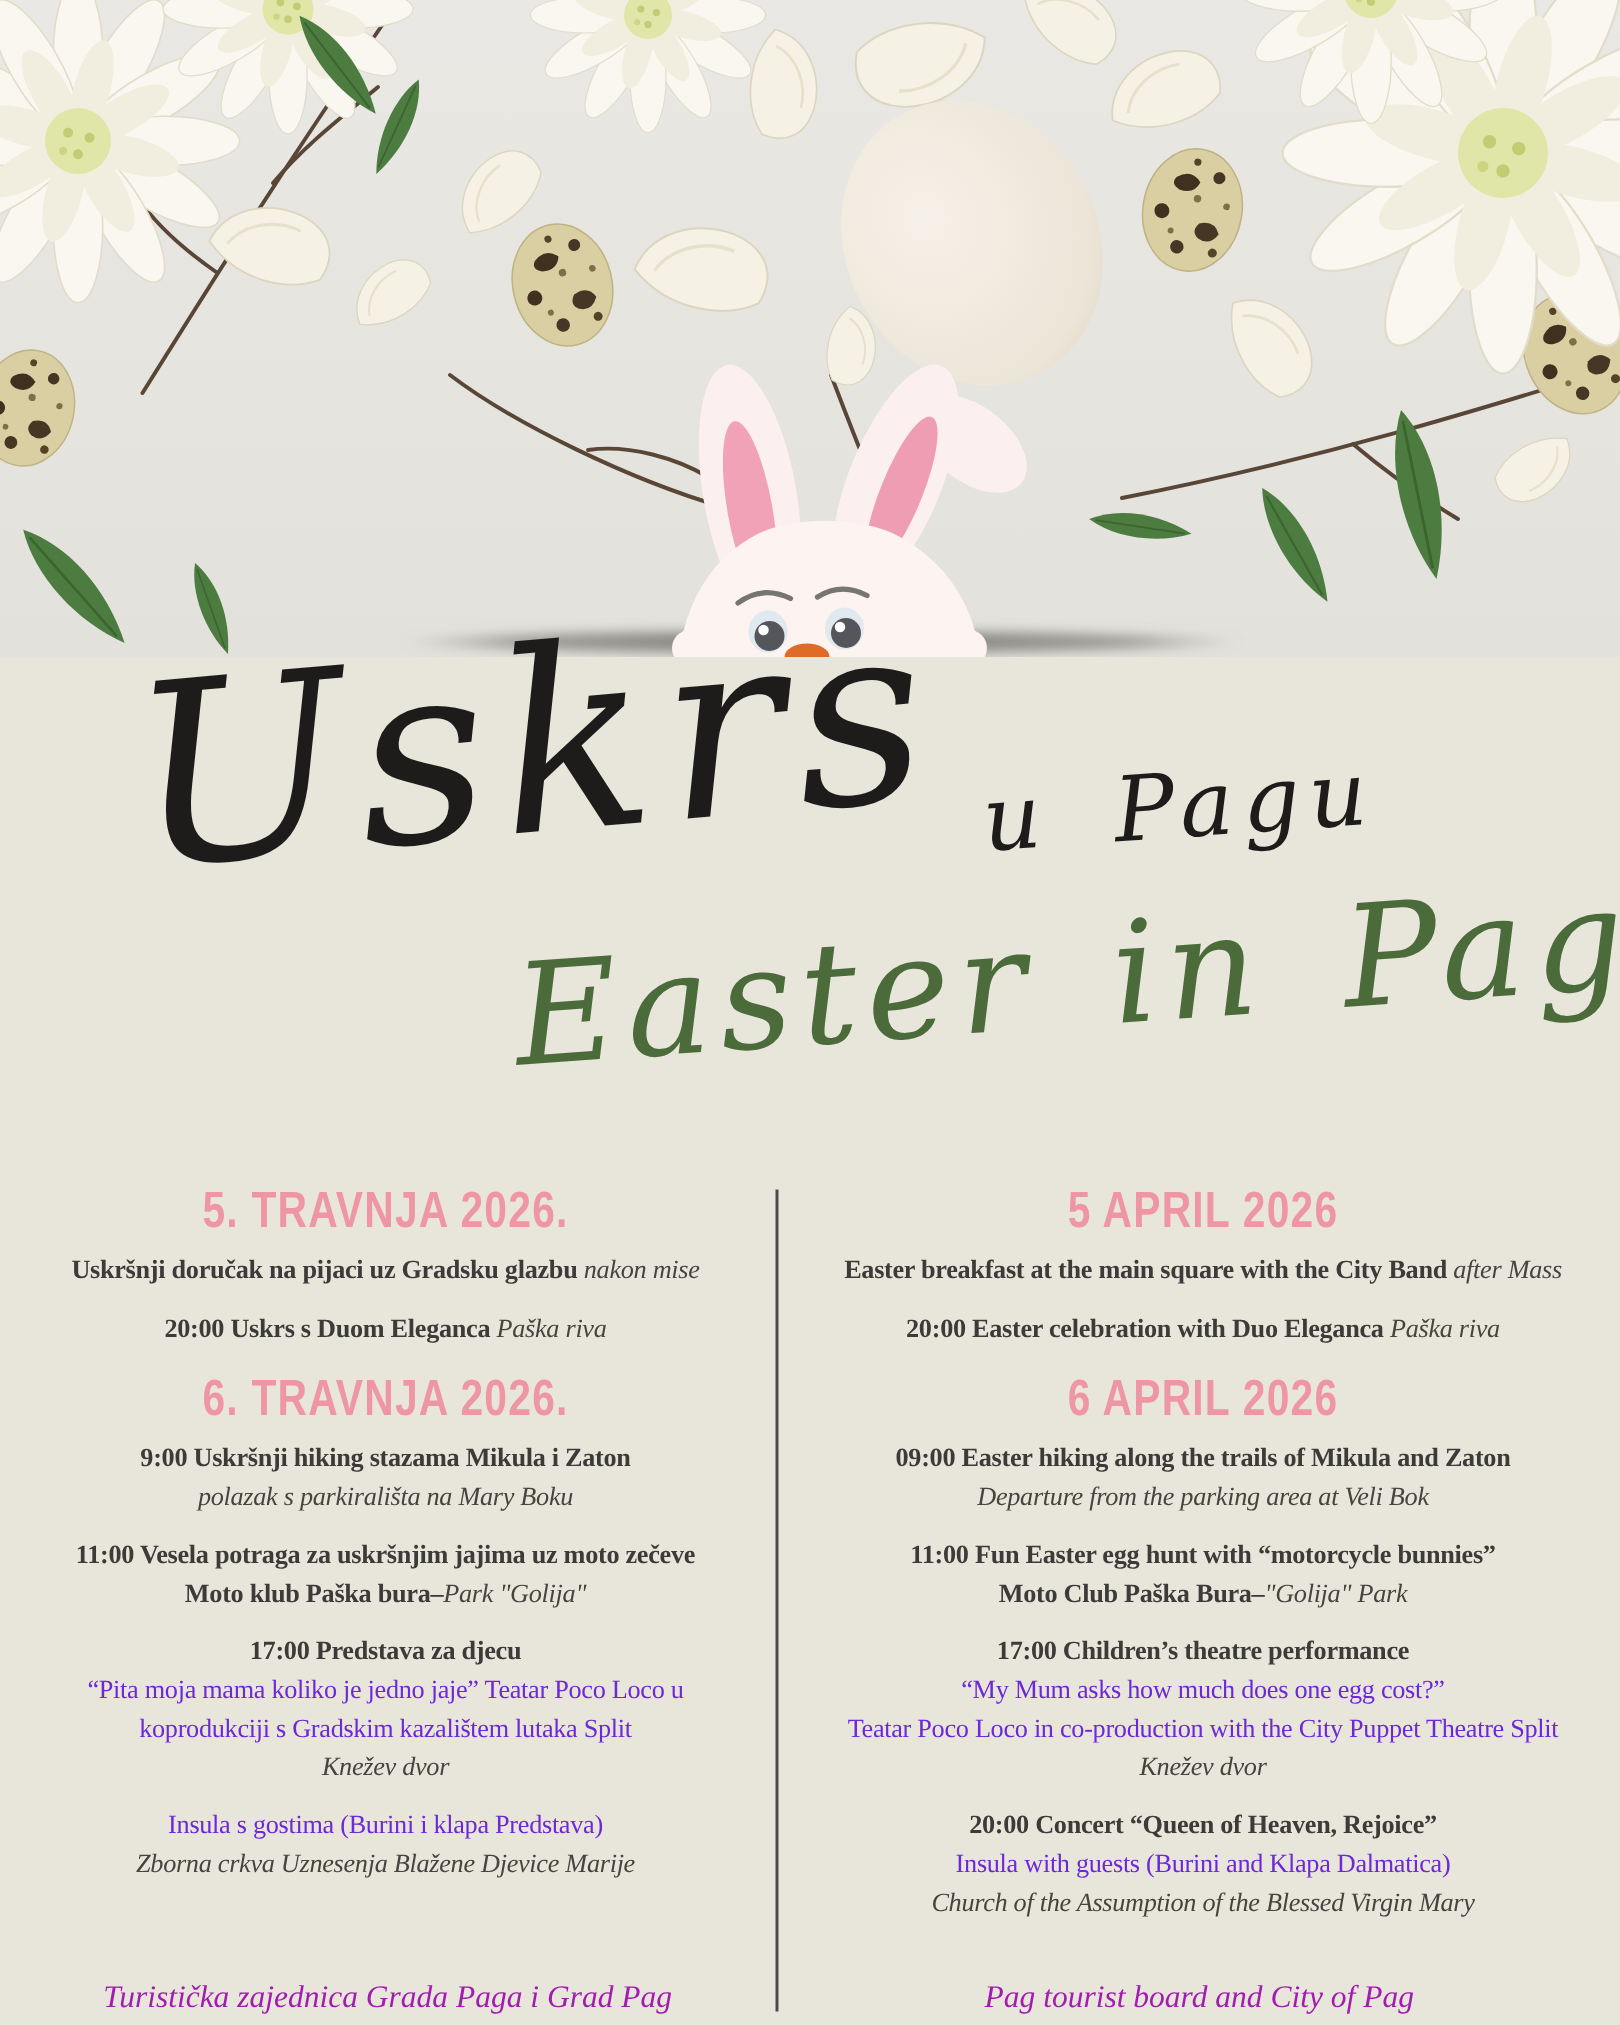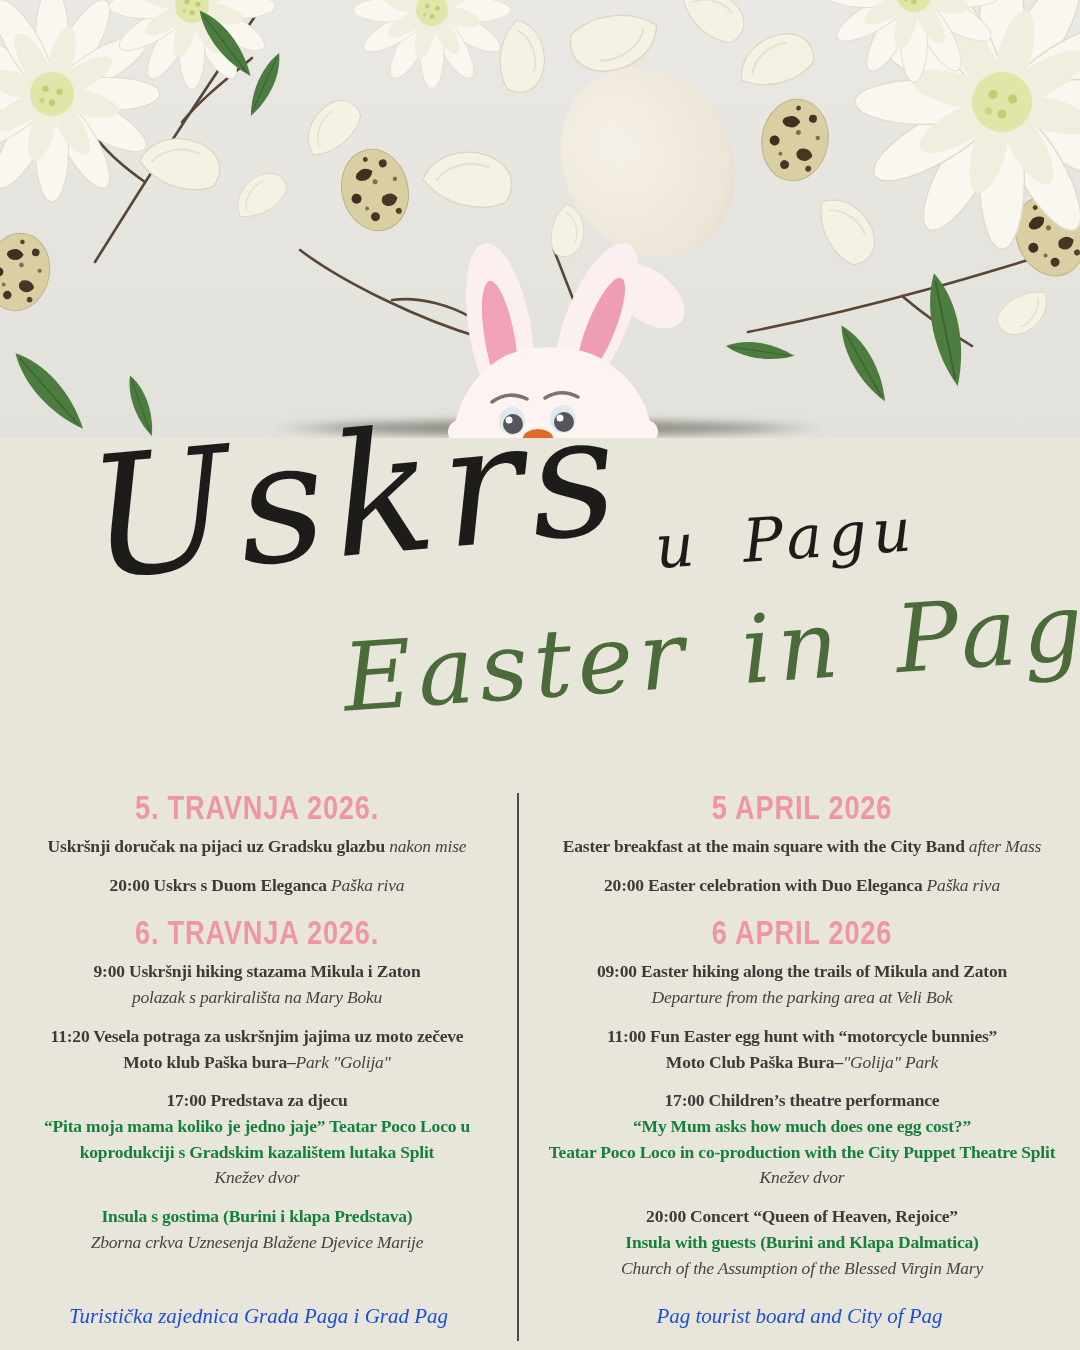--- a/index.html
+++ b/index.html
@@ -36,24 +36,24 @@
   .date-heading {
     font-family:"Liberation Sans","DejaVu Sans",sans-serif; font-weight:700;
     font-size:34px; line-height:40px; color:#ef96a4; letter-spacing:1px;
     transform:scaleX(0.8); transform-origin:center; margin:14px 0 7px; white-space:nowrap;
   }
   .col > .date-heading:first-child { margin-top:0; }
   .event { margin-bottom:13px; }
   .event-line { display:flex; justify-content:center; line-height:1.47; font-size:17.5px; letter-spacing:-0.2px; }
   .event-line span { white-space:pre; }
   .seg-b { font-weight:700; color:#3c3b39; }
-  .seg-r { font-weight:700; color:#15803d; }
+  .seg-r { font-weight:400; color:#6d28d9; }
   .seg-i { font-style:italic; font-weight:400; color:#45443f; }
   .col-footer {
-    position:absolute; top:517px; font-style:italic; font-size:21px; color:#1d4ed8; text-align:center;
+    position:absolute; top:532px; font-style:italic; font-size:21px; color:#a21caf; text-align:center;
   }
   .col-footer.left  { left:0;    width:517px; }
   .col-footer.right { left:519px; width:561px; }
 </style>
 </head>
 <body>
 
 <div class="poster">
 
   <div class="hero">
@@ -242,21 +242,21 @@
         <div class="event">
           <div class="event-line">
             <span class="seg-b">9:00 Uskršnji hiking stazama Mikula i Zaton</span>
           </div>
           <div class="event-line">
             <span class="seg-i">polazak s parkirališta na Mary Boku</span>
           </div>
         </div>
         <div class="event">
           <div class="event-line">
-            <span class="seg-b">11:20 Vesela potraga za uskršnjim jajima uz moto zečeve</span>
+            <span class="seg-b">11:00 Vesela potraga za uskršnjim jajima uz moto zečeve</span>
           </div>
           <div class="event-line">
             <span class="seg-b">Moto klub Paška bura–</span>
             <span class="seg-i">Park "Golija"</span>
           </div>
         </div>
         <div class="event">
           <div class="event-line">
             <span class="seg-b">17:00 Predstava za djecu</span>
           </div>

